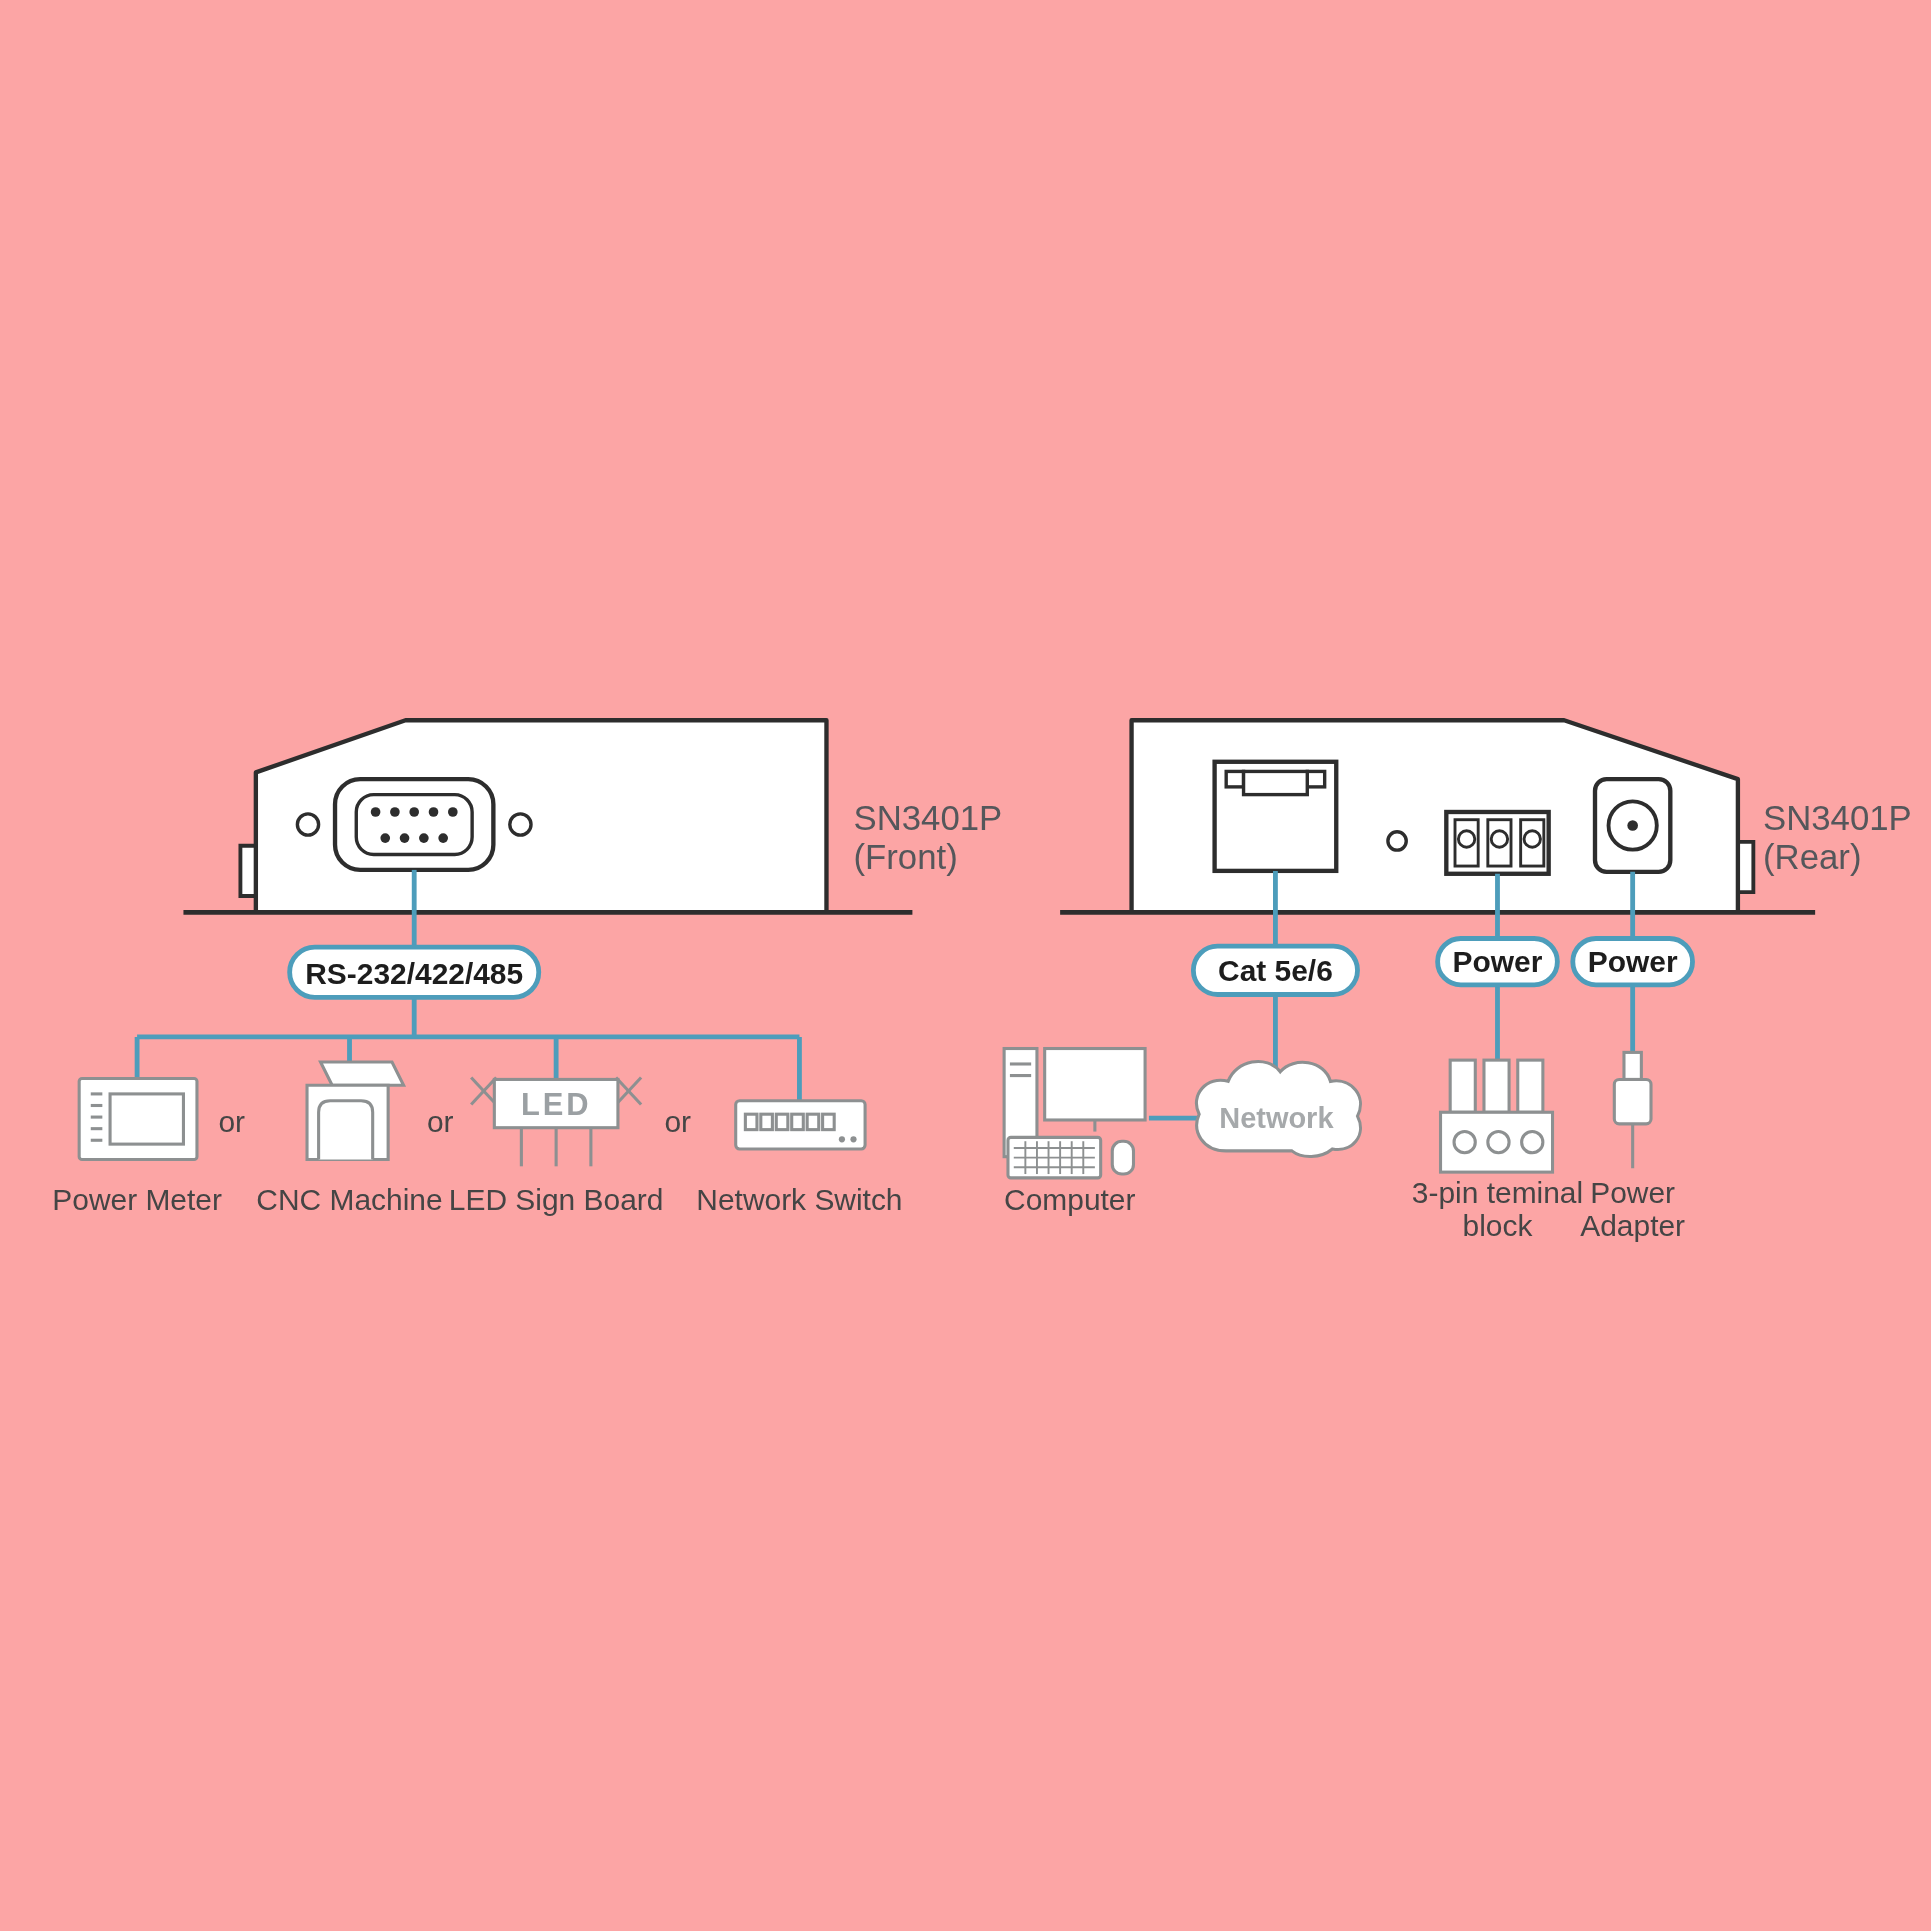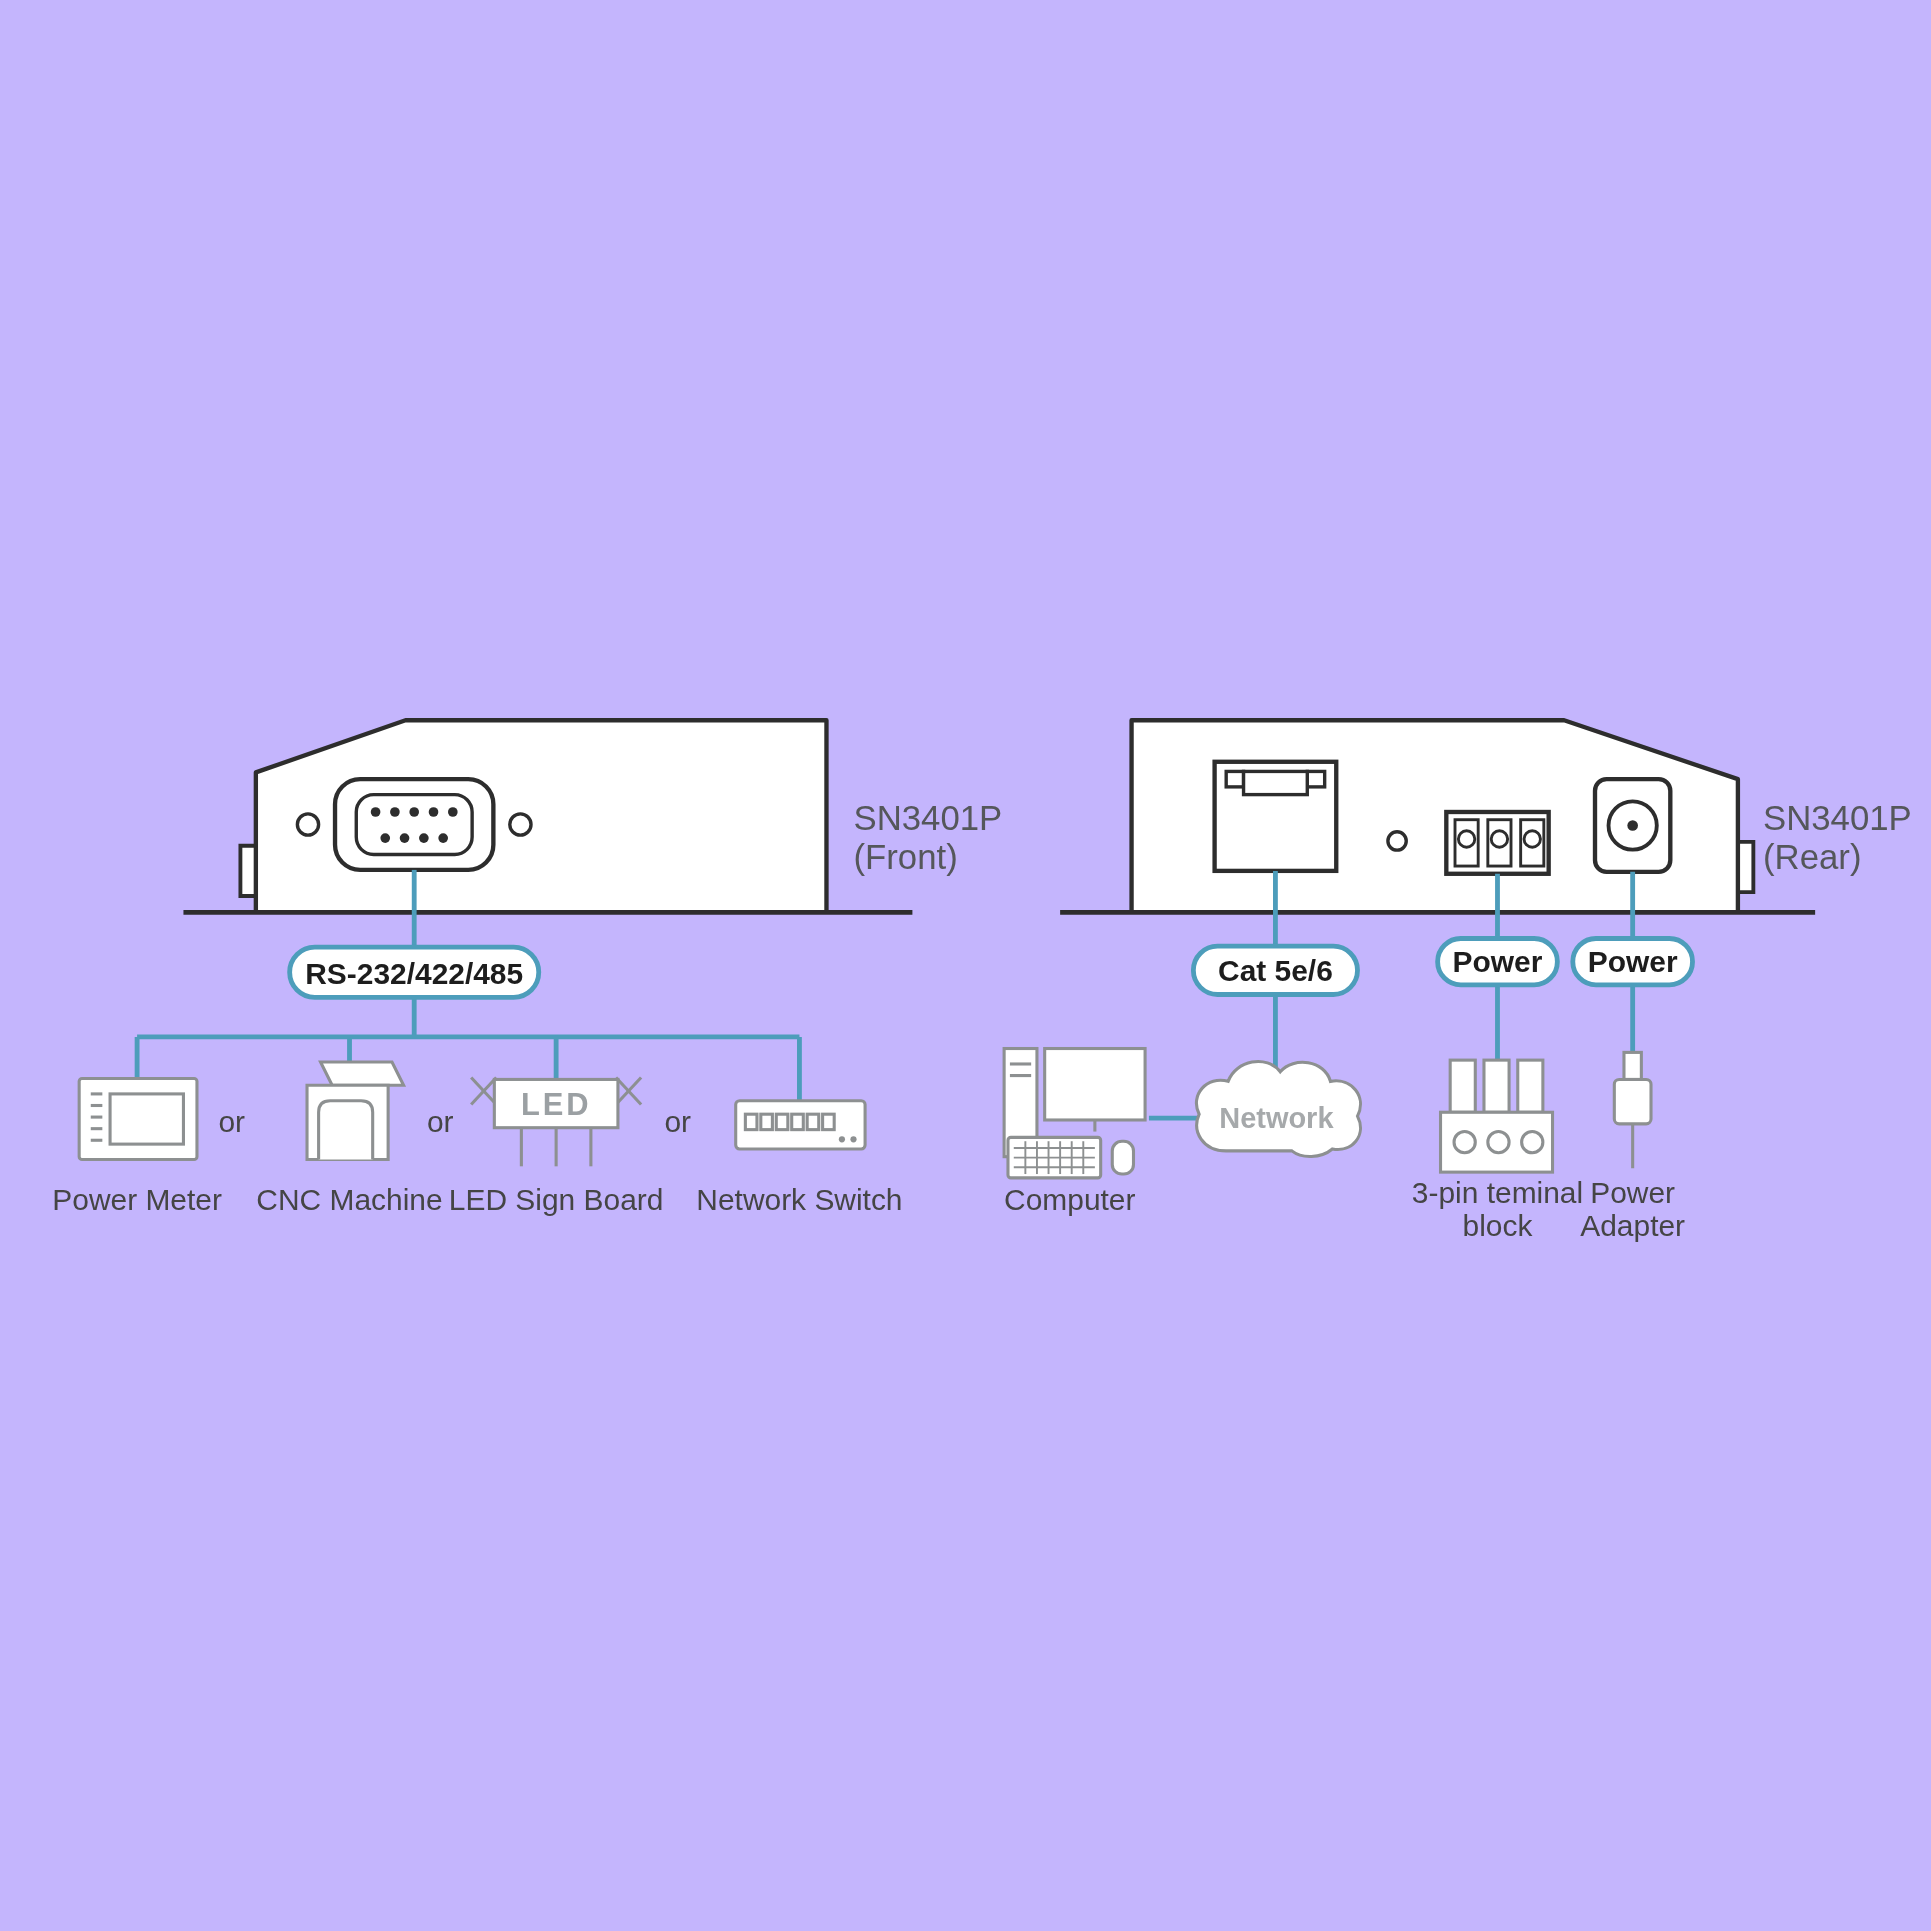--- a/index.html
+++ b/index.html
@@ -1,16 +1,16 @@
 <!DOCTYPE html>
 <html><head>
 <meta charset="utf-8">
 <style>
   html,body{margin:0;padding:0;background:#ffffff;}
-  .canvas{position:relative;width:1931px;height:1931px;background:#c4b5fd;overflow:hidden;}
+  .canvas{position:relative;width:1931px;height:1931px;background:#fca5a5;overflow:hidden;}
   svg{position:absolute;left:0;top:0;}
   svg text{font-family:"Liberation Sans", sans-serif;}
   .lbl{font-size:31px;fill:#454545;}
   .model{font-size:36px;fill:#55575b;}
   .pill-text{font-size:31px;font-weight:700;fill:#1d1d1d;}
   .cloud-text{font-size:30px;font-weight:700;fill:#a6a9ab;}
   .led-text{font-size:32px;font-weight:700;fill:#9ba0a3;letter-spacing:3px;}
   .dev{stroke:#2d2d2d;fill:#ffffff;}
   .ico{stroke:#8d9091;fill:#ffffff;stroke-width:3.2;}
   .blue{stroke:#4d9dbb;stroke-width:5;fill:none;}

